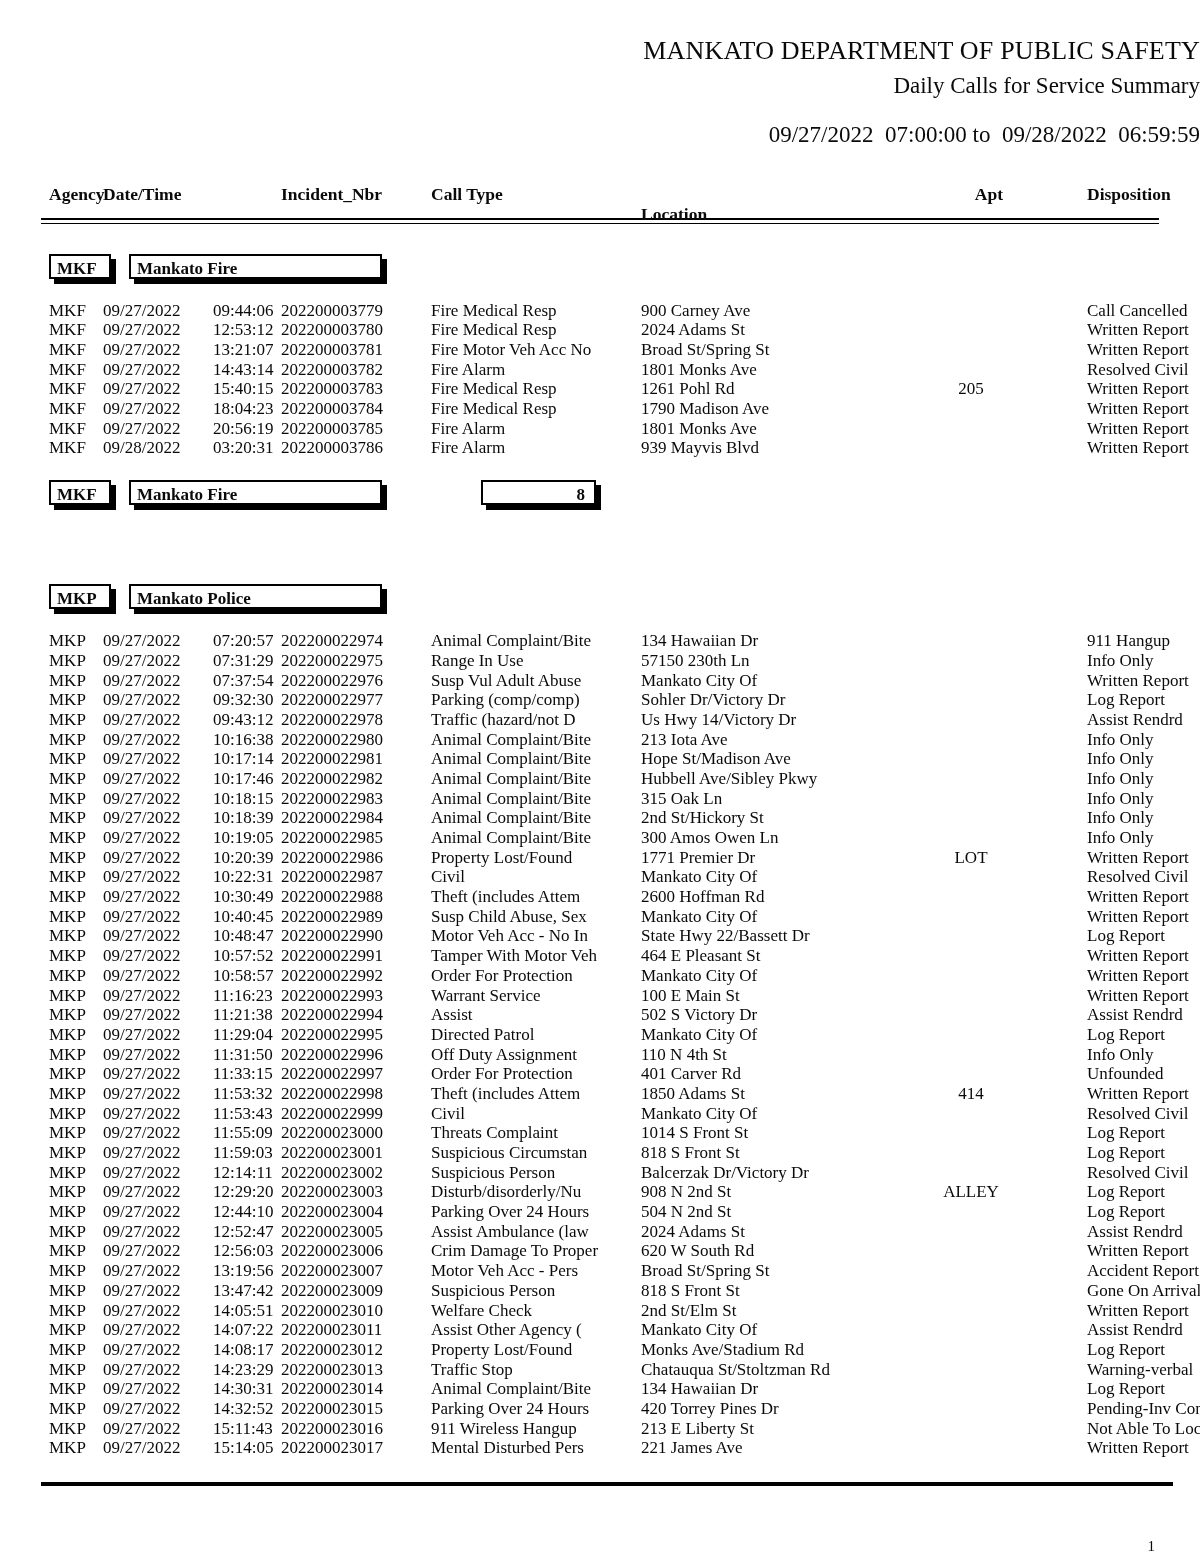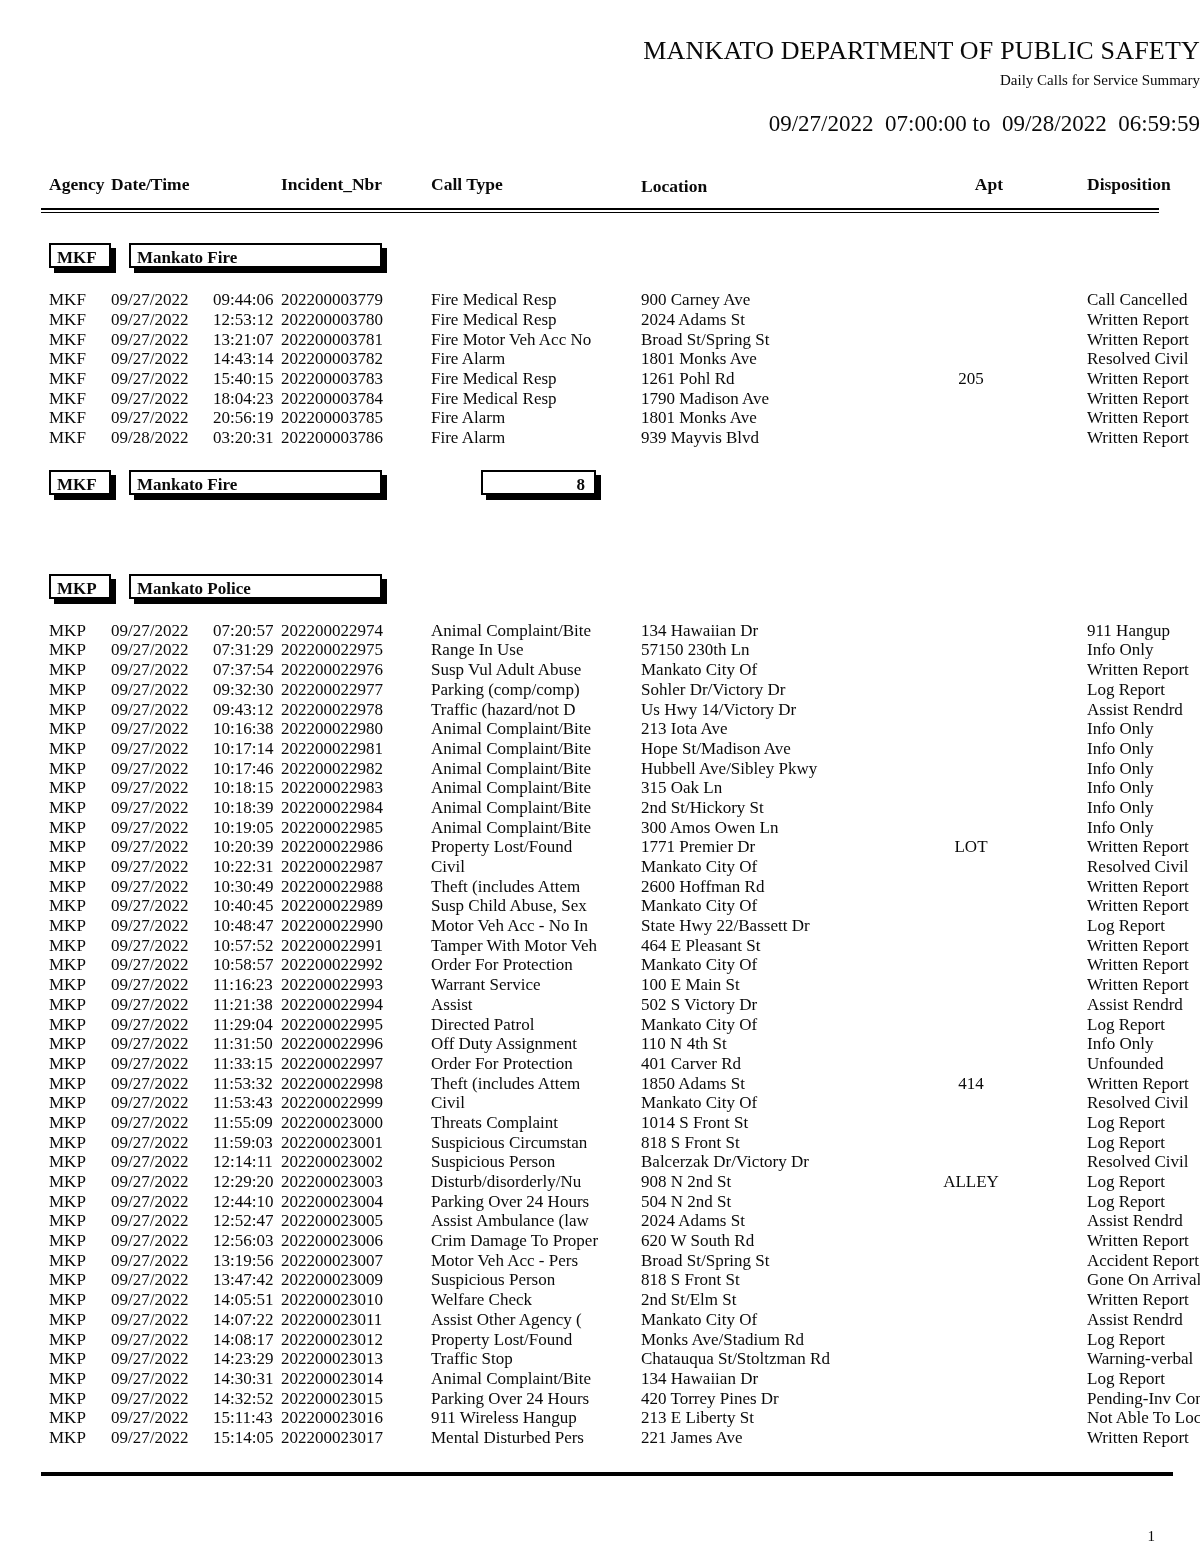--- a/index.html
+++ b/index.html
@@ -21,21 +21,21 @@
     text-align: right;
     padding-top: 36px;
   }
   .title-main {
     font-size: 26px;
     letter-spacing: 0.2px;
     line-height: 1.18;
     white-space: pre;
   }
   .title-sub {
-    font-size: 15px;
+    font-size: 23px;
     line-height: 1.3;
     margin-top: 4px;
     white-space: pre;
   }
   .title-range {
     font-size: 23px;
     line-height: 1.3;
     margin-top: 19px;
     white-space: pre;
   }
@@ -53,40 +53,40 @@
   }
   .cell {
     position: absolute;
     top: 0;
     font-size: 17px;
     line-height: 19.7px;
     white-space: pre;
   }
   
   .c-agency   { left: 8px; }
-  .c-date     { left: 70px; }
+  .c-date     { left: 62px; }
   .c-time     { left: 172px; }
   .c-nbr      { left: 240px; }
   .c-type     { left: 390px; }
   .c-loc      { left: 600px; }
   .c-apt      { left: 890px; width: 80px; text-align: center; }
   .c-disp     { left: 1046px; text-align: right; }
 
   
   .colhead {
     position: relative;
     height: 34px;
     margin-top: 34px;
   }
   .colhead .cell {
     font-weight: bold;
     font-size: 17.5px;
     line-height: 22px;
   }
-  .colhead .c-loc { top: 2px; }
+  .colhead .c-loc { top: 20px; }
   .colhead .c-apt { text-align: right; width: 62px; left: 900px; }
 
   .head-rule {
     border-top: 2.6px solid #000;
     border-bottom: 1.4px solid #000;
     height: 2.2px;
     margin-top: 1px;
   }
 
   

